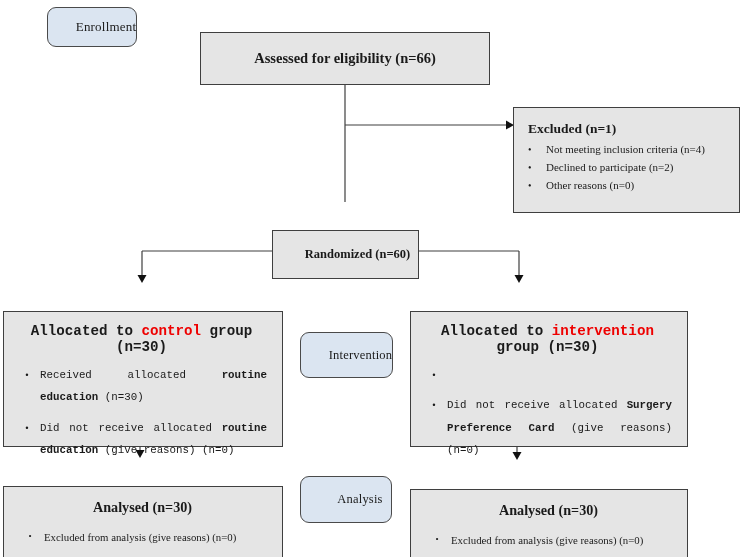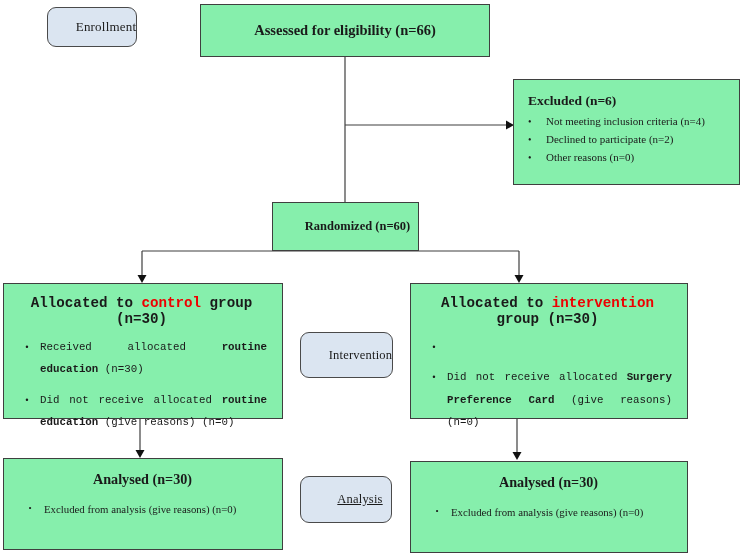--- a/index.html
+++ b/index.html
@@ -1,21 +1,21 @@
 <!DOCTYPE html>
 <html><head>
 <meta charset="utf-8">
 <style>
   html,body{margin:0;padding:0;background:#ffffff;}
   .canvas{
     position:relative;width:744px;height:557px;background:#ffffff;
     font-family:"Liberation Serif","DejaVu Serif",serif;color:#1a1a1a;overflow:hidden;
   }
   .box{
-    position:absolute;background:#86efac;border:1.2px solid #3f3f3f;box-sizing:border-box;
+    position:absolute;background:#e5e5e5;border:1.2px solid #3f3f3f;box-sizing:border-box;margin-top:28px;
   }
   .stage-label{
     position:absolute;box-sizing:border-box;border:1.2px solid #4a4a4a;border-radius:9px;
     background:#dbe5f1;display:flex;align-items:center;justify-content:center;
     font-size:13px;letter-spacing:.2px;padding-left:28px;
   }
   .center-title{display:flex;align-items:center;justify-content:center;text-align:center;}
   .bold-title{font-weight:bold;}
   .hl{color:#ee0000;font-weight:bold;}
   svg.connectors{position:absolute;left:0;top:0;width:744px;height:557px;pointer-events:none;}
@@ -72,30 +72,30 @@
     <line x1="517" y1="419" x2="517" y2="453"></line>
     <polygon points="512.5,452 521.5,452 517,460"></polygon>
   </svg>
 
   <div class="stage-label lbl-enrollment" style="background: rgb(219, 229, 241);">
     <span>Enrollment</span>
   </div>
   <div class="stage-label lbl-intervention" style="background: rgb(219, 229, 241);">
     <span>Intervention</span>
   </div>
-  <div class="stage-label lbl-analysis" style="background: rgb(219, 229, 241); text-decoration: underline;">
+  <div class="stage-label lbl-analysis" style="background: rgb(219, 229, 241);">
     <span>Analysis</span>
   </div>
 
   <div class="box assessed center-title bold-title">
     <span>Assessed for eligibility (n=66)</span>
   </div>
 
   <div class="box excluded">
-    <div class="ttl">Excluded (n=6)</div>
+    <div class="ttl">Excluded (n=1)</div>
     <div class="ulist">
       <div class="li">
         <span class="mk">•</span>
         <span class="tx">Not meeting inclusion criteria (n=4)</span>
       </div>
       <div class="li">
         <span class="mk">•</span>
         <span class="tx">Declined to participate (n=2)</span>
       </div>
       <div class="li">

